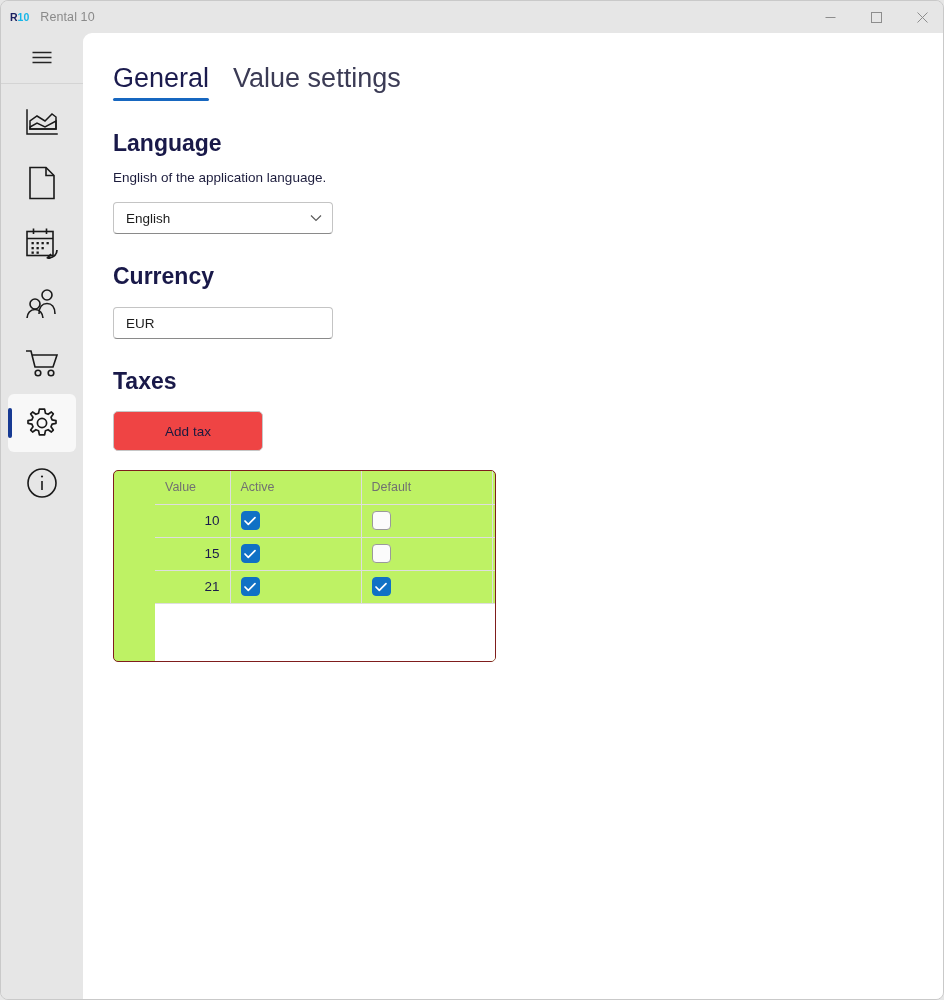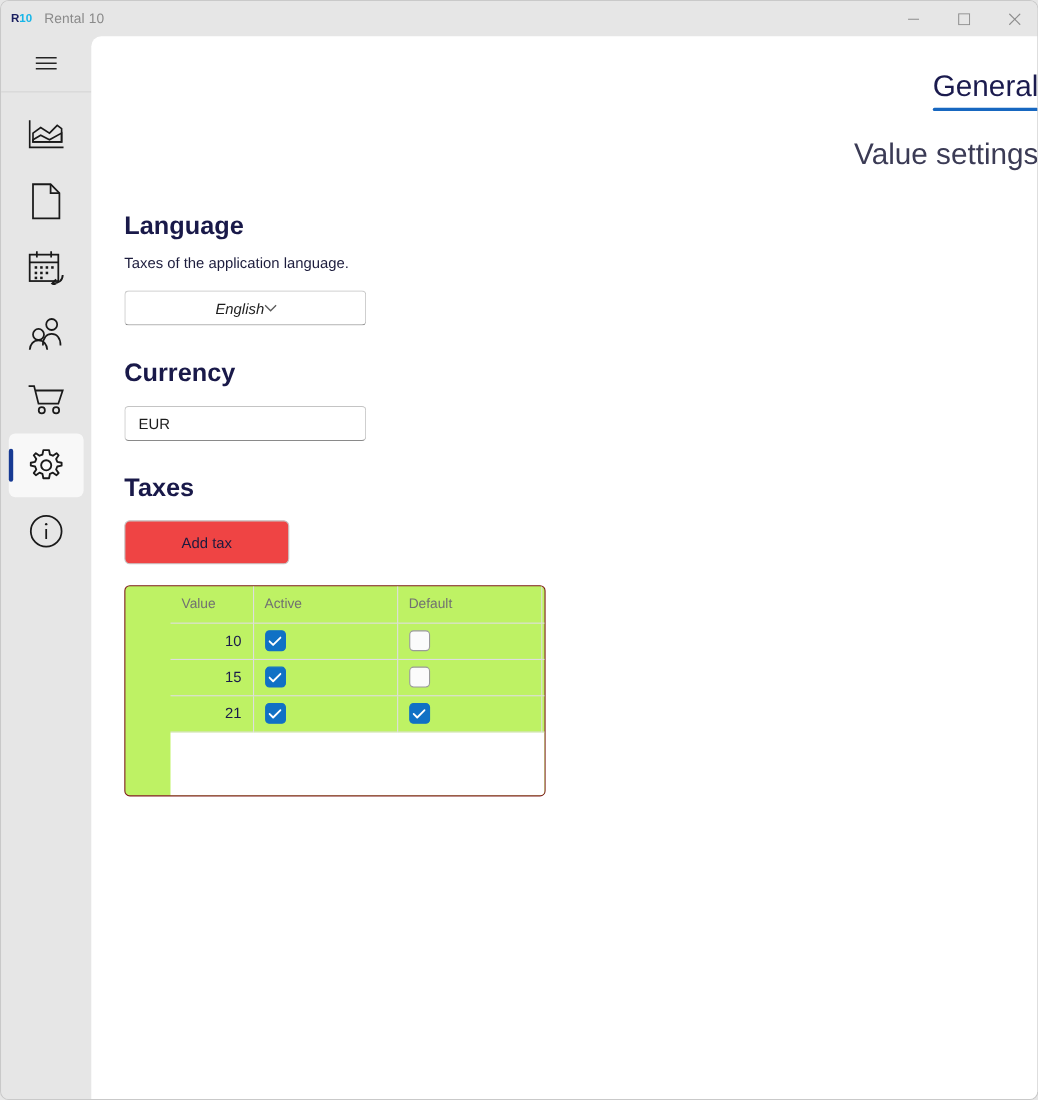--- a/index.html
+++ b/index.html
@@ -97,21 +97,21 @@
     position: absolute;
     left: 82px; top: 32px;
     width: 861px; height: 967px;
     background: #ffffff;
     border-top-left-radius: 9px;
     overflow: hidden;
   }
   .inner { padding: 30px 0 0 30px; }
 
   
-  .tabs { display: flex; align-items: flex-end; gap: 24px; flex-direction: column; }
+  .tabs { display: flex; align-items: flex-end; gap: 24px; }
   .tab {
     font-size: 27px;
     color: #1b1b4e;
     padding-bottom: 7px;
     position: relative;
     white-space: nowrap;
   }
   .tab.inactive { color: #3b3b55; }
   .tab.active::after {
     content: "";
@@ -140,21 +140,21 @@
     width: 220px; height: 32px;
     border: 1px solid #c4c4c4;
     border-bottom-color: #8a8a8a;
     border-radius: 4px;
     background: #fff;
     display: flex; align-items: center;
     padding: 0 10px 0 12px;
     font-size: 13.5px;
     color: #1d1d1d;
   }
-  .dropdown { justify-content: center; font-style: italic; }
+  .dropdown { justify-content: space-between; }
   .chev { display: block; }
 
   .addbtn {
     margin-top: 16px;
     width: 150px; height: 40px;
     border: 1px solid #c6c6c6;
     border-radius: 5px;
     background: #ef4444;
     display: flex; align-items: center; justify-content: center;
     font-size: 13.5px;
@@ -336,21 +336,21 @@
 
   <div class="content">
     <div class="inner">
 
       <div class="tabs">
         <div class="tab active">General</div>
         <div class="tab inactive">Value settings</div>
       </div>
 
       <h2 class="section-title">Language</h2>
-      <div class="section-desc">Taxes of the application language.</div>
+      <div class="section-desc">English of the application language.</div>
       <div class="dropdown">
         <span>English</span>
         <svg class="chev" width="12" height="8" viewBox="0 0 12 8">
           <polyline points="1,1.5 6,6.5 11,1.5" fill="none" stroke="#5b5b5b" stroke-width="1.2"></polyline>
         </svg>
       </div>
 
       <h2 class="section-title">Currency</h2>
       <div class="textinput">
         <span>EUR</span>

